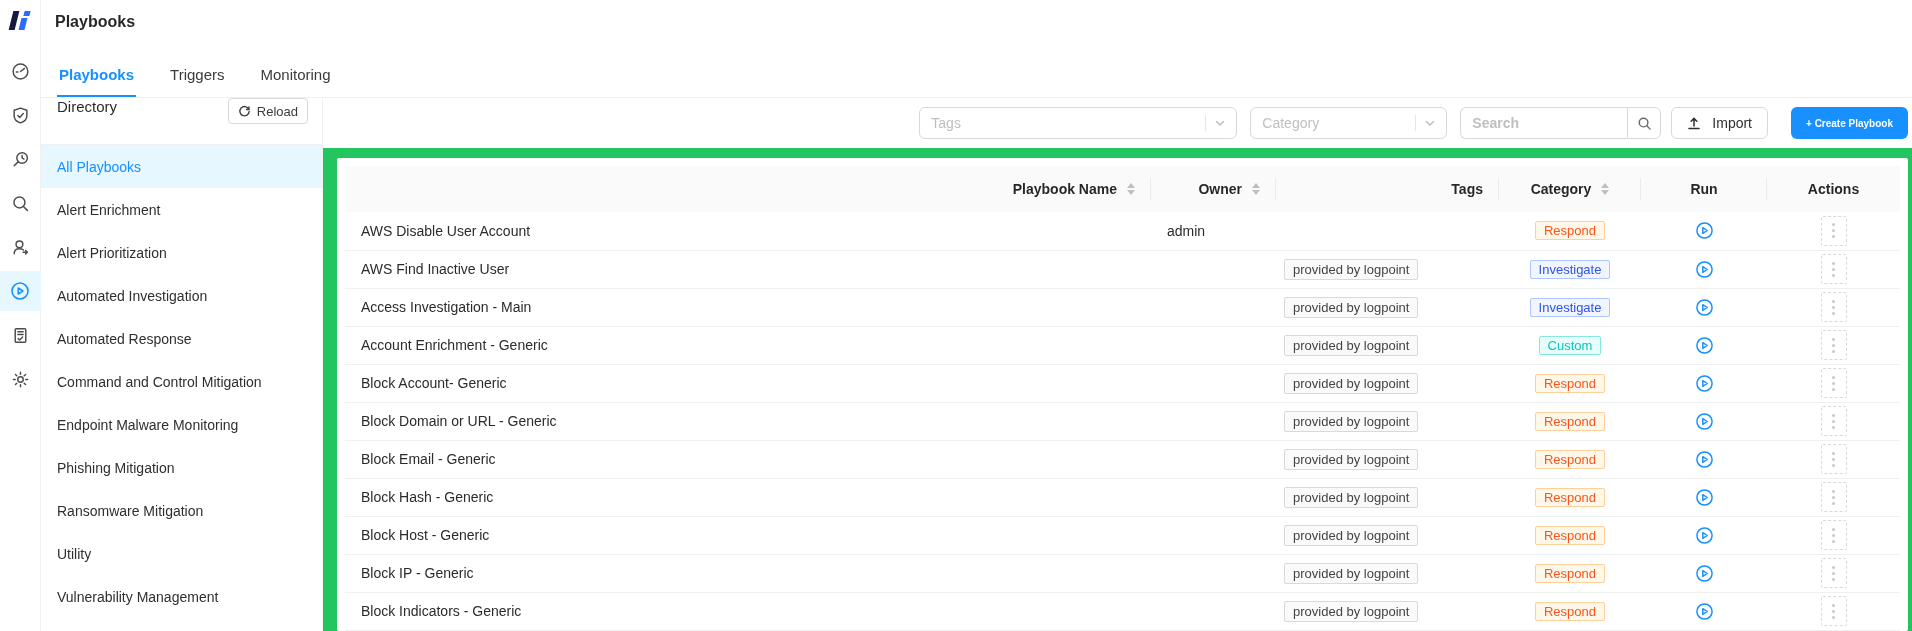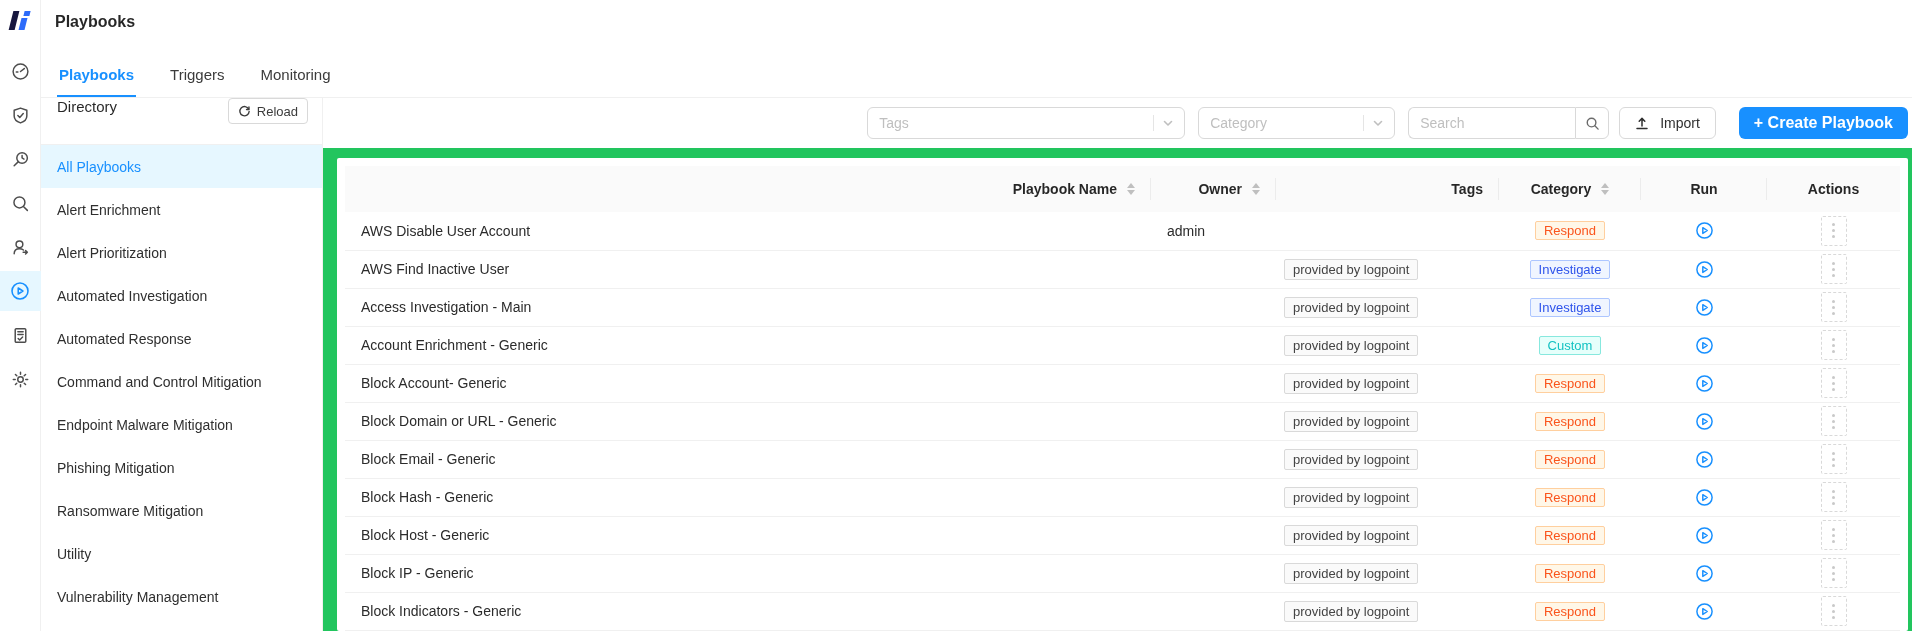--- a/index.html
+++ b/index.html
@@ -64,34 +64,34 @@
     cursor:pointer; }
   .select-box .ph { color:#bfbfbf; font-size:14px; flex:1; }
   .select-box .sep { width:1px; height:16px; background:#e5e5e5; margin:0 8px; }
   .chev { stroke:#bfbfbf; fill:none; stroke-width:1.6; stroke-linecap:round;
     stroke-linejoin:round; }
   .sel-tags { width:318px; }
   .sel-cat { width:197px; margin-left:3px; }
   .searchwrap { display:flex; margin-left:3px; }
   .search-input { width:167px; height:32px; border:1px solid #d9d9d9;
     border-right:none; border-radius:6px 0 0 6px; padding:0 11px; font-size:14px;
-    outline:none; font-family:inherit; }
+    outline:none; font-family:inherit;font-weight:bold; }
   .search-input::placeholder { color:#bfbfbf; }
   .search-btn { width:34px; height:32px; border:1px solid #d9d9d9;
     border-radius:0 6px 6px 0; background:#fff; display:flex; align-items:center;
     justify-content:center; cursor:pointer; }
   .search-btn svg { stroke:#6b6b6b; fill:none; stroke-width:1.5;
     stroke-linecap:round; }
   .import-btn { height:32px; display:flex; align-items:center; gap:11px;
     padding:0 15px; border:1px solid #d9d9d9; border-radius:6px; background:#fff;
     font-size:14px; color:#2f2f2f; cursor:pointer; }
   .import-btn svg { stroke:#2f2f2f; fill:none; stroke-width:1.5;
     stroke-linecap:round; stroke-linejoin:round; }
   .create-btn { height:32px; margin-left:13px; padding:0 15px; border:none;
-    border-radius:6px; background:#1890ff; color:#fff; font-size:16px;
+    border-radius:6px; background:#1890ff; color:#fff; font-size:10px;
     font-weight:600; cursor:pointer; font-family:inherit; }
 
   .table-area { flex:1; padding:10px 4px 0 14px; min-height:0; }
   .card { background:#fff; border-radius:2px; height:100%; padding:8px 8px 0; }
   table { width:100%; border-collapse:collapse; table-layout:fixed; }
   thead th { background:#fafafa; height:46px; font-size:14px; font-weight:600;
     color:rgba(0,0,0,.85); text-align:right; padding:0 16px; position:relative;
     cursor:pointer; }
   thead th.center { text-align:center; }
   thead th:not(:last-child)::after { content:""; position:absolute; right:0;
@@ -213,21 +213,21 @@
             <span>Reload</span>
           </button>
         </div>
         <div class="dir-list" id="dir-list">
             <div class="dir-item selected">All Playbooks</div>
             <div class="dir-item">Alert Enrichment</div>
             <div class="dir-item">Alert Prioritization</div>
             <div class="dir-item">Automated Investigation</div>
             <div class="dir-item">Automated Response</div>
             <div class="dir-item">Command and Control Mitigation</div>
-            <div class="dir-item">Endpoint Malware Mitigation</div>
+            <div class="dir-item">Endpoint Malware Monitoring</div>
             <div class="dir-item">Phishing Mitigation</div>
             <div class="dir-item">Ransomware Mitigation</div>
             <div class="dir-item">Utility</div>
             <div class="dir-item">Vulnerability Management</div>
           </div>
       </div>
 
       <div class="content">
         <div class="filterbar">
           <div class="select-box sel-tags">

